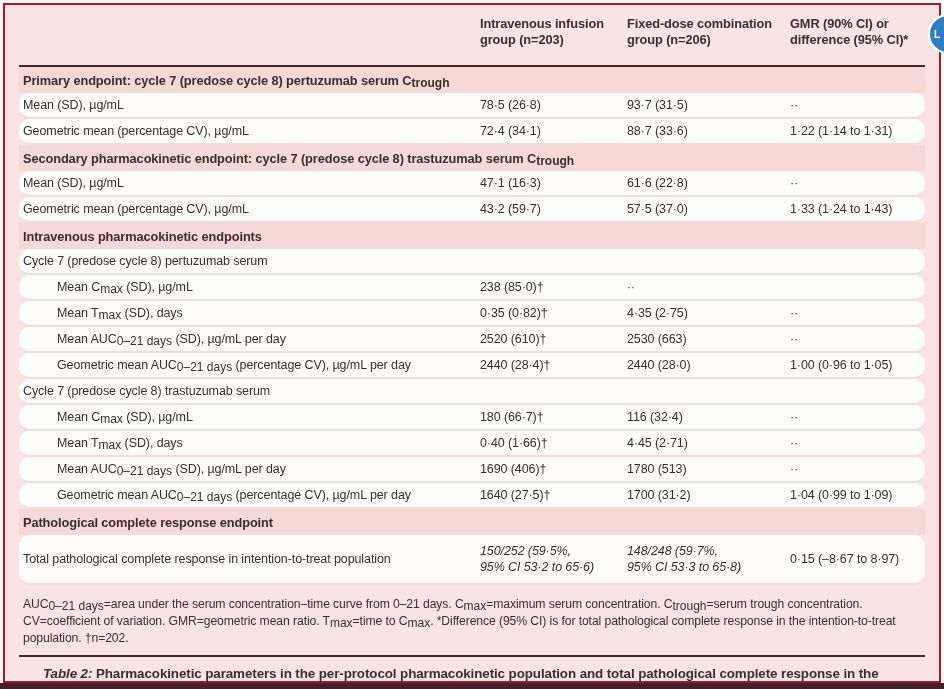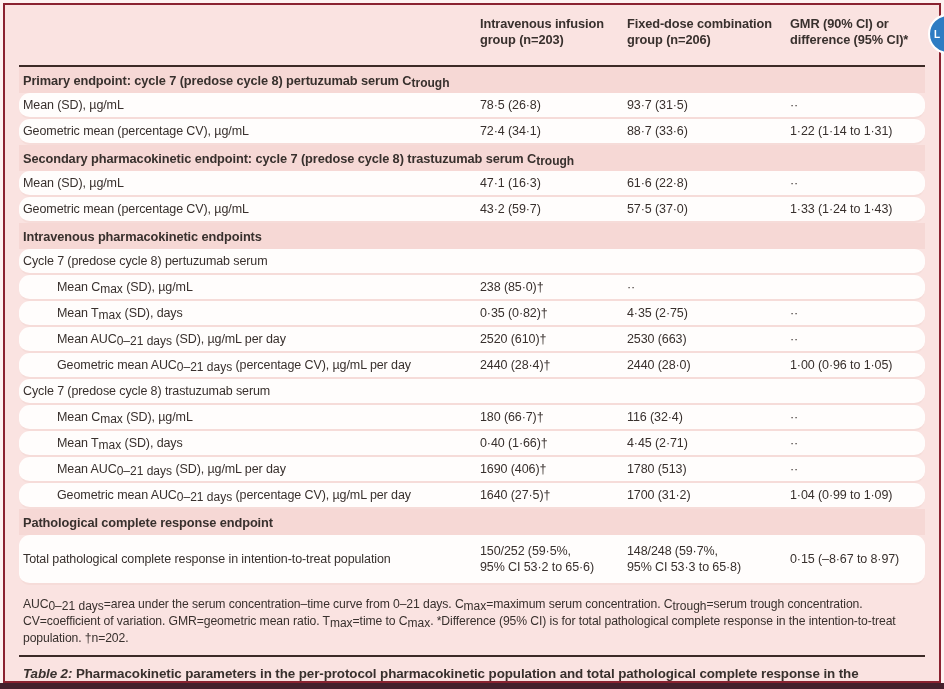--- a/index.html
+++ b/index.html
@@ -47,34 +47,34 @@
   }
   .band{
     min-height:26px;display:flex;align-items:center;
     background:var(--band-bg);
     font-weight:bold;font-size:12.8px;letter-spacing:-0.1px;
   }
   .band .lbl{padding-left:4px;}
   .cell{font-size:12.5px;line-height:16px;padding-left:3px;letter-spacing:-0.1px;}
   .cell.label{padding-left:4px;}
   .cell.label.indent{padding-left:22px;margin-left:16px;}
-  .cell .line{display:block;}
+  .cell .line{display:block;font-style:italic;}
   .tall{min-height:50px;padding:4px 0;}
   sub{font-size:12px;line-height:0;vertical-align:-2px;letter-spacing:0;}
   
   .footnote{
     padding:11px 4px 8px 4px;
     font-size:12.2px;line-height:17px;letter-spacing:-0.1px;
   }
   .caption-rule{height:2px;background:var(--rule);}
   .caption{
     padding:7px 4px 4px 4px;
     font-size:13.4px;font-weight:bold;line-height:19px;letter-spacing:-0.1px;
   }
-  .caption .prefix{font-style:italic;}
+  .caption .prefix{font-style:italic;margin-left:20px;}
   
   .fab{
     position:absolute;top:14px;left:928px;width:40px;height:40px;
     border-radius:50%;background:var(--fab-blue);
     border:2px solid #fff;
     color:#fff;font-size:10px;font-weight:bold;
     display:flex;align-items:center;justify-content:flex-start;
     padding-left:4px;cursor:pointer;
   }
   .bottom-bar{

